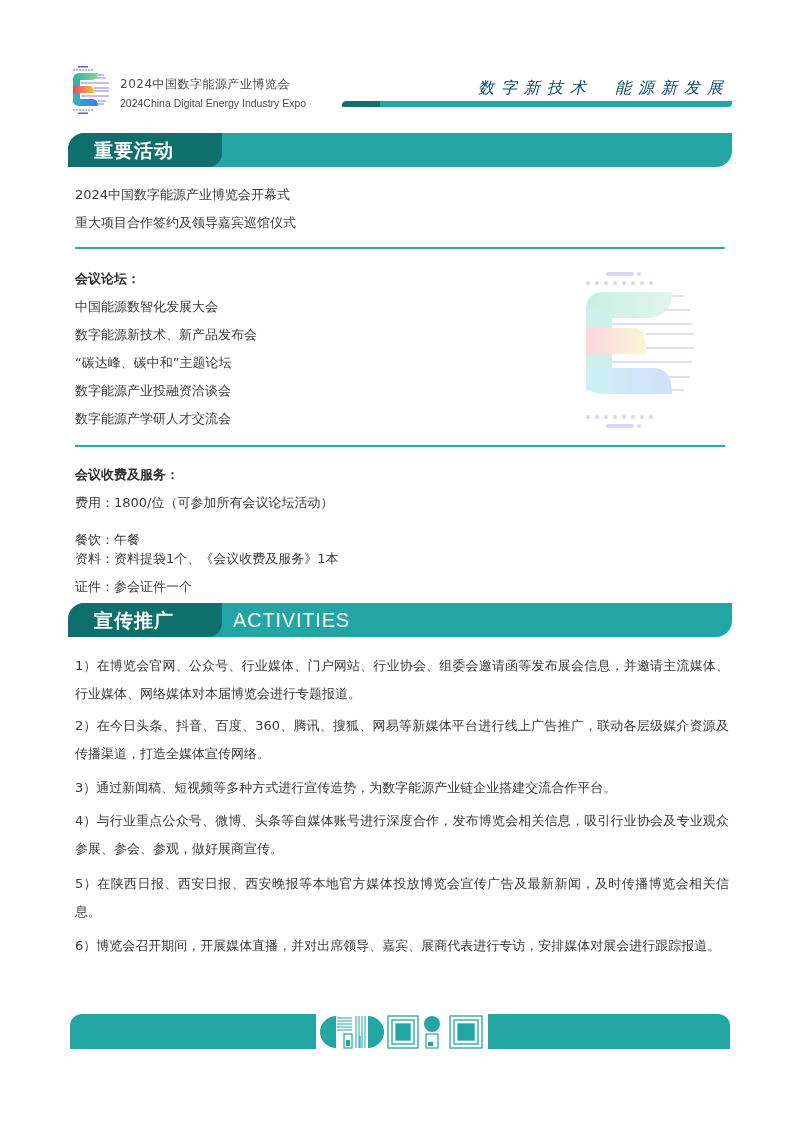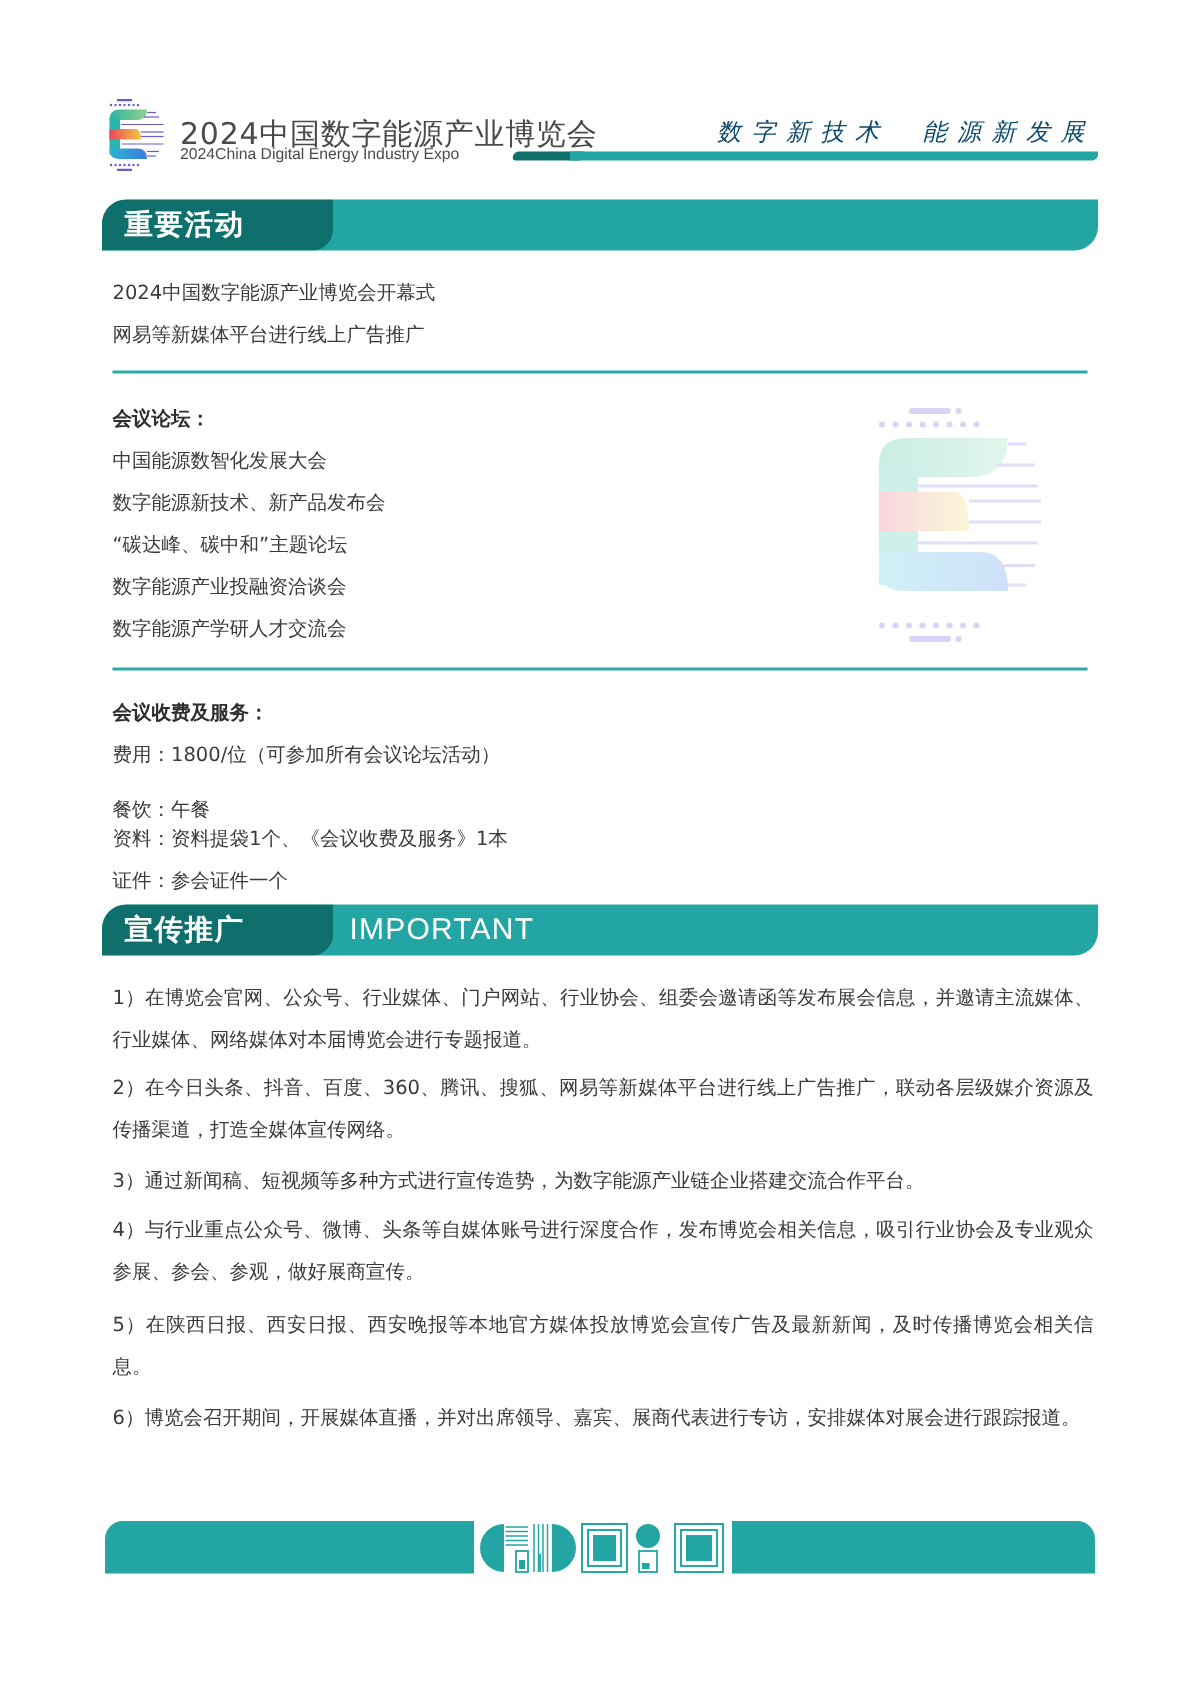--- a/index.html
+++ b/index.html
@@ -2,31 +2,31 @@
 <html><head>
   <meta charset="utf-8">
   <style>
     * { margin: 0; padding: 0; box-sizing: border-box; }
     html, body { width: 800px; height: 1131px; background: #ffffff; overflow: hidden; }
     body { position: relative; font-family: "DejaVu Sans", "Liberation Sans", sans-serif; color: #3a3a3a; }
 
     
     .page-header { position: absolute; left: 68px; top: 64px; width: 664px; height: 52px; }
     .logo { position: absolute; left: 4px; top: 2px; width: 38px; height: 48px; }
-    .brand-cn { position: absolute; left: 52px; top: 12px; font-size: 20px; color: #4a4a4a; letter-spacing: 0.5px; white-space: nowrap; }
+    .brand-cn { position: absolute; left: 52px; top: 12px; font-size: 12px; color: #4a4a4a; letter-spacing: 0.5px; white-space: nowrap; }
     .brand-en { position: absolute; left: 52px; top: 33px; font-size: 10.5px; color: #4a4a4a; white-space: nowrap; font-family: "Liberation Sans", sans-serif; }
     .slogan { position: absolute; right: 2px; top: 14px; font-size: 16px; color: #0c4a6e; font-style: italic; letter-spacing: 7px; white-space: nowrap; }
     .slogan span { margin-left: 22px; }
     .slogan span:first-child { margin-left: 0; }
     .header-bar-dark { position: absolute; left: 274px; top: 37px; width: 46px; height: 6px; background: #0e6f6c; border-radius: 3px 0 0 3px; transform: skewX(-20deg); }
     .header-bar { position: absolute; left: 312px; top: 37px; width: 352px; height: 6px; background: #21a6a4; border-radius: 0 0 4px 0; }
 
     
     .section-banner { position: absolute; left: 68px; width: 664px; height: 34px; background: #22a5a3; border-radius: 16px 16px 16px 0; border-top-right-radius: 0; border-top-left-radius: 16px; border-bottom-right-radius: 16px; border-bottom-left-radius: 0; overflow: hidden; }
-    .section-banner .cn { position: absolute; left: 0; top: 0; width: 154px; height: 34px; background: #0e6f6c; border-top-left-radius: 16px; border-bottom-right-radius: 14px; color: #fff; font-size: 19px; font-weight: bold; line-height: 34px; padding-left: 15px; letter-spacing: 1px; }
+    .section-banner .cn { position: absolute; left: 0; top: 0; width: 154px; height: 34px; background: #0e6f6c; border-top-left-radius: 16px; border-bottom-right-radius: 14px; color: #fff; font-size: 19px; font-weight: bold; line-height: 34px; padding-left: 26px; letter-spacing: 1px; }
     .section-banner .en { position: absolute; left: 165px; top: 0; height: 34px; line-height: 34px; color: #fff; font-size: 20px; font-family: "Liberation Sans", sans-serif; letter-spacing: 0.8px; white-space: nowrap; }
     #banner-activities { top: 133px; }
     #banner-promotion { top: 603px; }
 
     
     .line { position: absolute; left: 75px; font-size: 13px; color: #3a3a3a; white-space: nowrap; }
     .line.bold { font-weight: bold; color: #2e2e2e; }
     .divider { position: absolute; left: 75px; width: 650px; height: 1.5px; background: #2aa9a7; }
 
     
@@ -99,21 +99,21 @@
   </div>
   <div class="header-bar-dark"></div>
   <div class="header-bar"></div>
 </div>
 
 <div class="section-banner" id="banner-activities">
   <div class="cn">重要活动</div>
 </div>
 
 <div class="line" style="top:186px;">2024中国数字能源产业博览会开幕式</div>
-<div class="line" style="top:214px;">网易等新媒体平台进行线上广告推广</div>
+<div class="line" style="top:214px;">重大项目合作签约及领导嘉宾巡馆仪式</div>
 <div class="divider" style="top:247px;"></div>
 
 <div class="line bold" style="top:270px;">会议论坛：</div>
 <div class="line" style="top:298px;">中国能源数智化发展大会</div>
 <div class="line" style="top:326px;">数字能源新技术、新产品发布会</div>
 <div class="line" style="top:354px;">“碳达峰、碳中和”主题论坛</div>
 <div class="line" style="top:382px;">数字能源产业投融资洽谈会</div>
 <div class="line" style="top:410px;">数字能源产学研人才交流会</div>
 
 <svg class="deco-e" viewBox="0 0 110 160">
@@ -172,21 +172,21 @@
 <div class="divider" style="top:445px;"></div>
 
 <div class="line bold" style="top:466px;font-family:Liberation Mono, monospace;">会议收费及服务：</div>
 <div class="line" style="top:494px;">费用：1800/位（可参加所有会议论坛活动）</div>
 <div class="line" style="top:531px;">餐饮：午餐</div>
 <div class="line" style="top:550px;">资料：资料提袋1个、《会议收费及服务》1本</div>
 <div class="line" style="top:578px;">证件：参会证件一个</div>
 
 <div class="section-banner" id="banner-promotion">
   <div class="cn">宣传推广</div>
-  <div class="en">IMPORTANT</div>
+  <div class="en">ACTIVITIES</div>
 </div>
 
 <div class="promo" style="top:652px;">1）在博览会官网、公众号、行业媒体、门户网站、行业协会、组委会邀请函等发布展会信息，并邀请主流媒体、行业媒体、网络媒体对本届博览会进行专题报道。</div>
 <div class="promo" style="top:712px;">2）在今日头条、抖音、百度、360、腾讯、搜狐、网易等新媒体平台进行线上广告推广，联动各层级媒介资源及传播渠道，打造全媒体宣传网络。</div>
 <div class="promo" style="top:774px;">3）通过新闻稿、短视频等多种方式进行宣传造势，为数字能源产业链企业搭建交流合作平台。</div>
 <div class="promo" style="top:807px;">4）与行业重点公众号、微博、头条等自媒体账号进行深度合作，发布博览会相关信息，吸引行业协会及专业观众参展、参会、参观，做好展商宣传。</div>
 <div class="promo" style="top:870px;">5）在陕西日报、西安日报、西安晚报等本地官方媒体投放博览会宣传广告及最新新闻，及时传播博览会相关信息。</div>
 <div class="promo" style="top:932px;">6）博览会召开期间，开展媒体直播，并对出席领导、嘉宾、展商代表进行专访，安排媒体对展会进行跟踪报道。</div>
 
 <div class="footer-left"></div>

